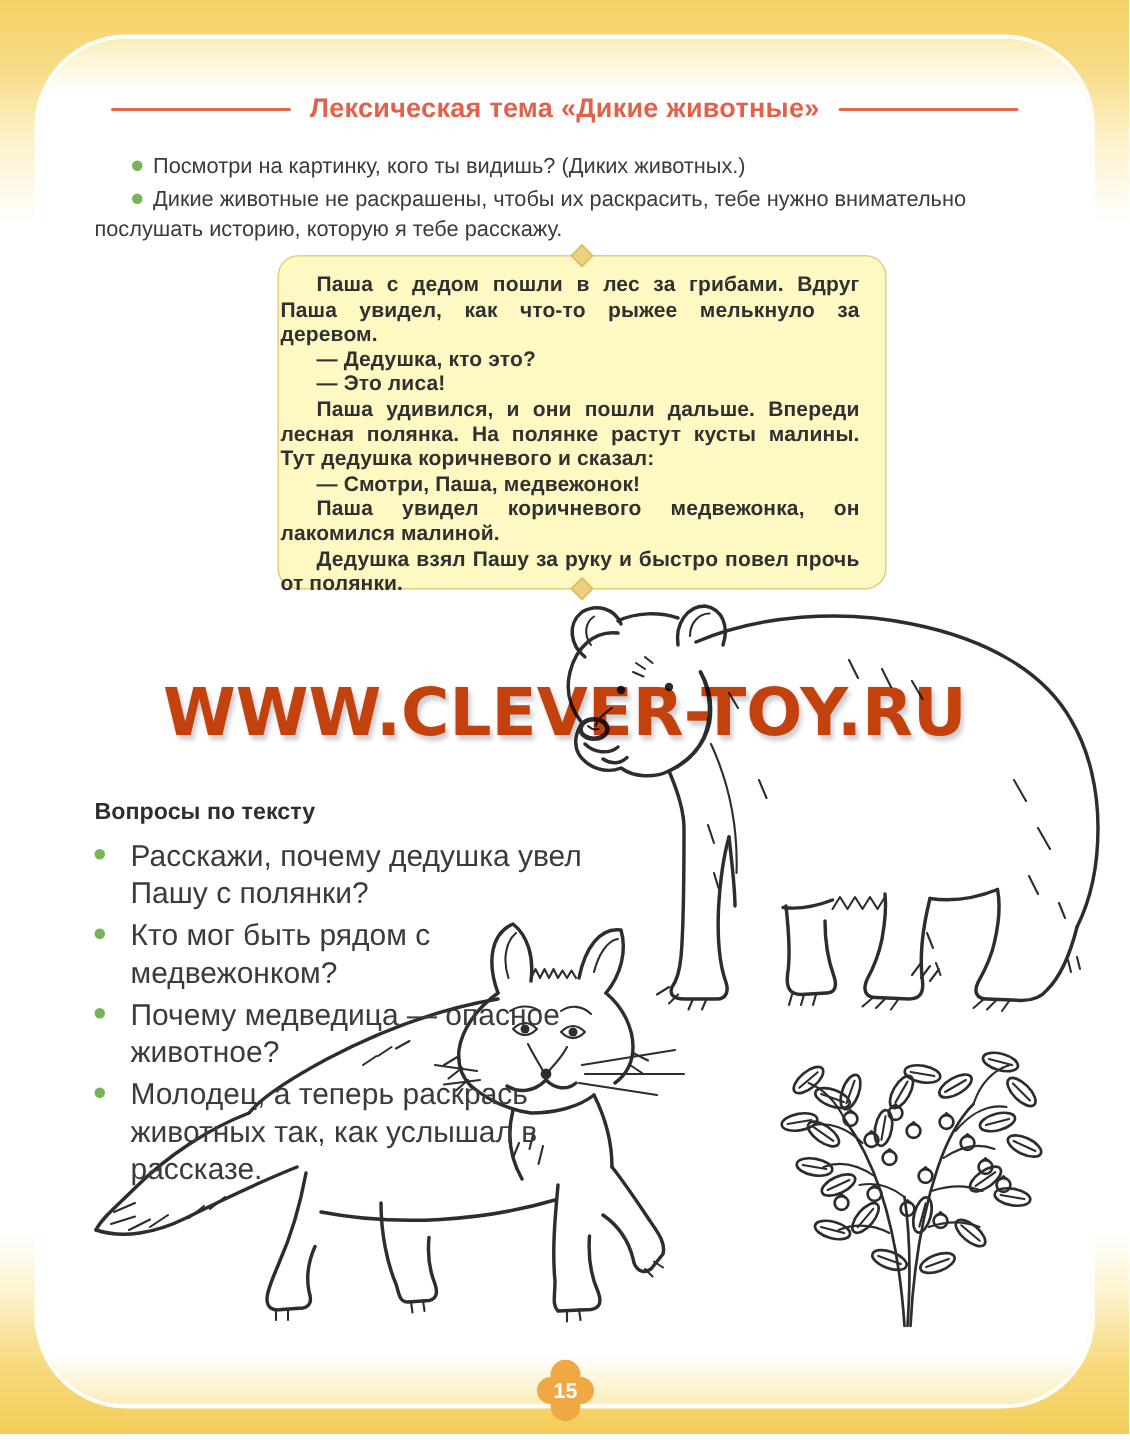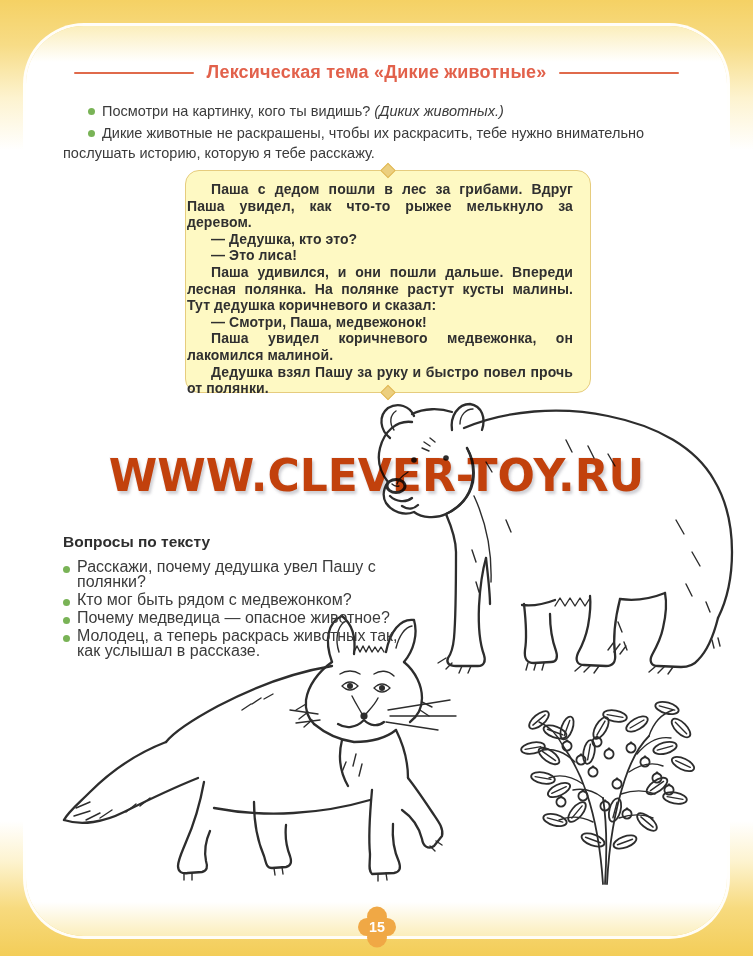--- a/index.html
+++ b/index.html
@@ -16,35 +16,35 @@
 
   
   .title-row{position:absolute;top:62px;left:74px;right:74px;display:flex;align-items:center;gap:13px;z-index:3;}
   .rule{flex:1;height:2px;background:#e06a4b;border-radius:2px;}
   .title{margin:0;font-size:18px;font-weight:bold;color:#e2614b;letter-spacing:.2px;white-space:nowrap;}
 
   
   .intro{position:absolute;top:101px;left:63px;width:652px;z-index:3;}
   .intro p{margin:0 0 2px 0;font-size:14.5px;line-height:20px;text-indent:25px;}
   .dot{display:inline-block;width:7px;height:7px;border-radius:50%;background:#79b356;margin-right:7px;vertical-align:1px;}
-  .answer{font-style:italic;}
+  .answer{}
 
   
   .story-box{position:absolute;top:170px;left:185px;width:406px;height:223px;box-sizing:border-box;z-index:3;
              border:1.6px solid #e6cc7e;border-radius:14px;padding:10px 17px 8px 1px;background:#fef9c3;}
   .story-box p{margin:0;font-size:14px;line-height:16.6px;font-weight:bold;color:#303030;
                text-align:justify;text-indent:24px;letter-spacing:.1px;}
   .diamond{position:absolute;left:50%;width:9px;height:9px;background:#eccf7f;border:1px solid #e0ba58;
            transform:translateX(-50%) rotate(45deg);}
   .diamond.top{top:-6px;} .diamond.bottom{bottom:-6px;}
 
   
   .questions{position:absolute;top:502px;left:63px;width:338px;z-index:3;margin-top:31px;}
   .questions h2{margin:0 0 8px 0;font-size:15.5px;font-weight:bold;color:#2e2e2e;}
-  .q-item{display:flex;gap:7px;margin-bottom:3px;font-size:16px;line-height:15px;}
+  .q-item{display:flex;gap:17px;margin-bottom:3px;font-size:20px;line-height:25px;}
   .q-dot{flex:0 0 7px;width:7px;height:7px;border-radius:50%;background:#79b356;margin-top:7px;}
 
   
   .drawing{position:absolute;z-index:2;}
   .drawing path,.drawing ellipse,.drawing circle,.drawing line,.drawing polyline
      {fill:none;stroke:#2d2d2d;stroke-width:2.3;stroke-linecap:round;stroke-linejoin:round;}
   .drawing .fill{fill:#2d2d2d;stroke:none;}
   .drawing .thin{stroke-width:1.4;}
   .bear{left:356px;top:400px;}
   .fox{left:56px;top:610px;}

